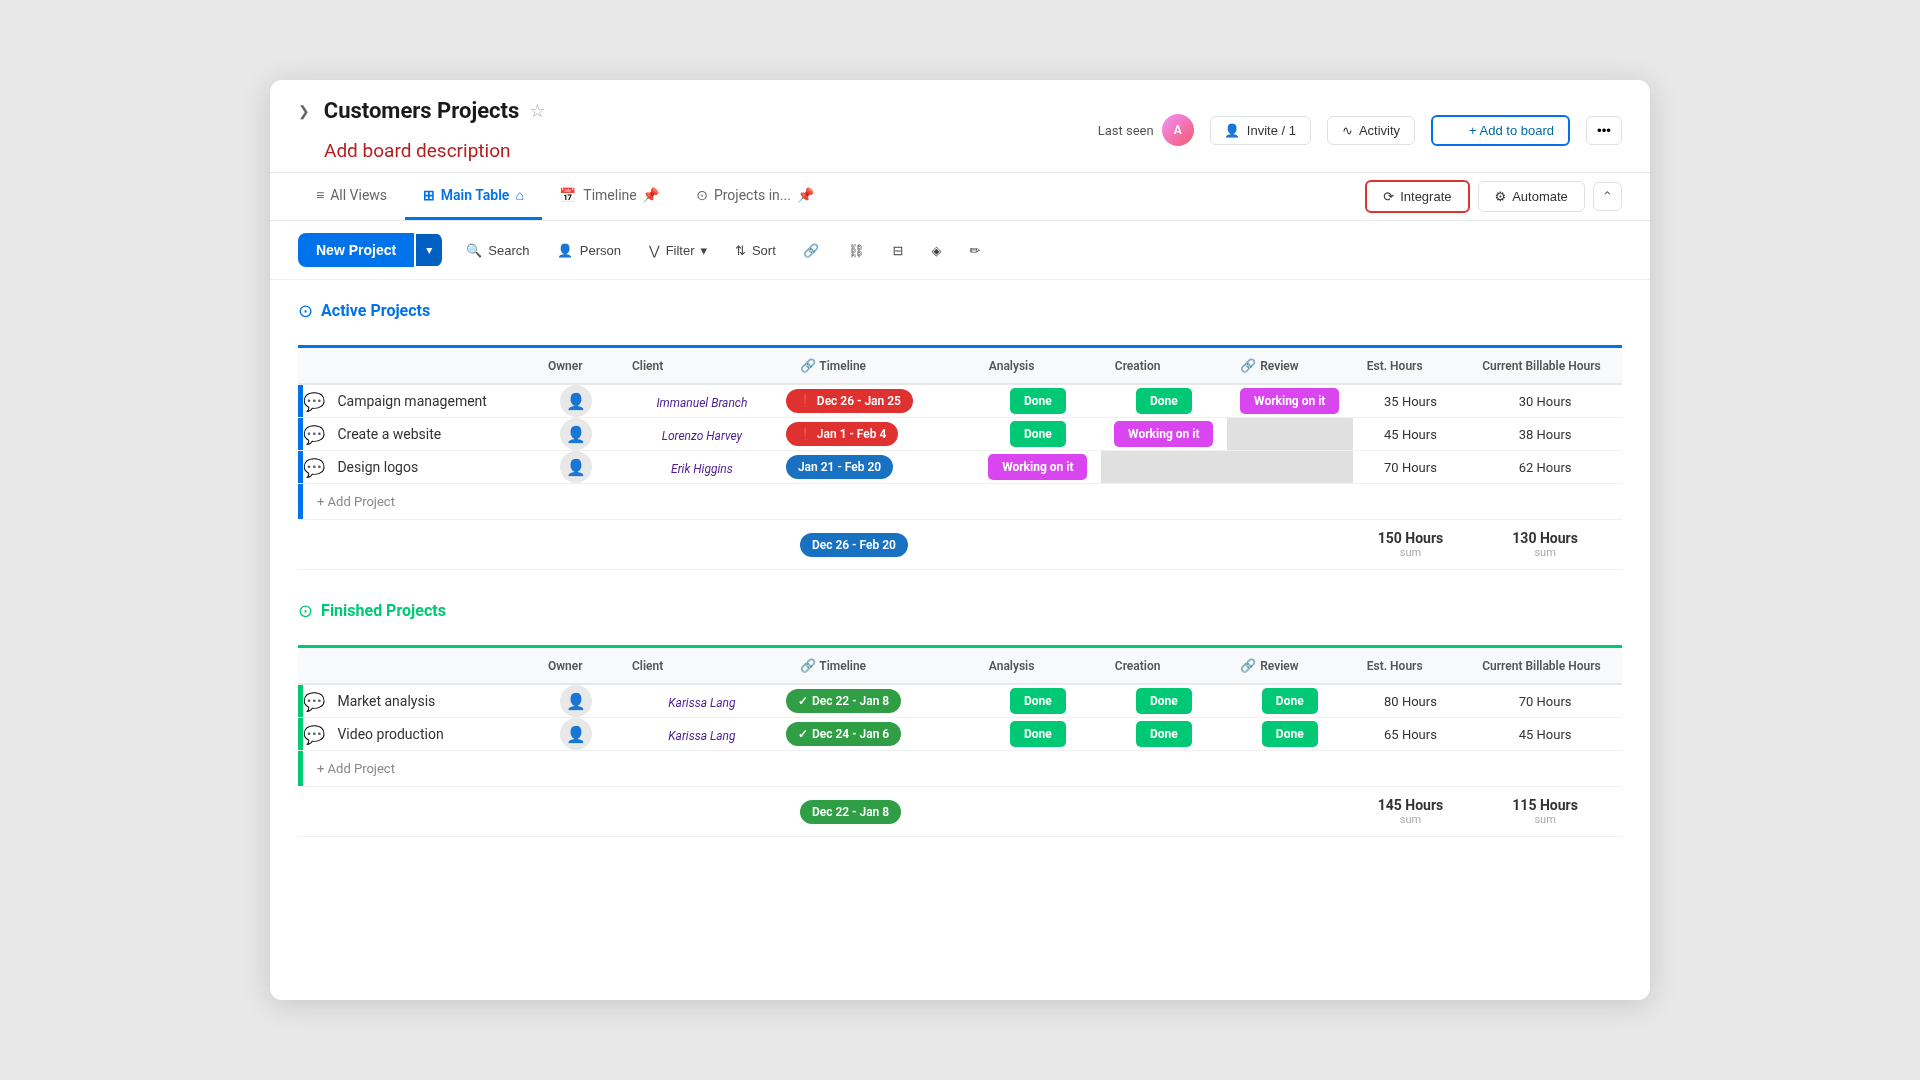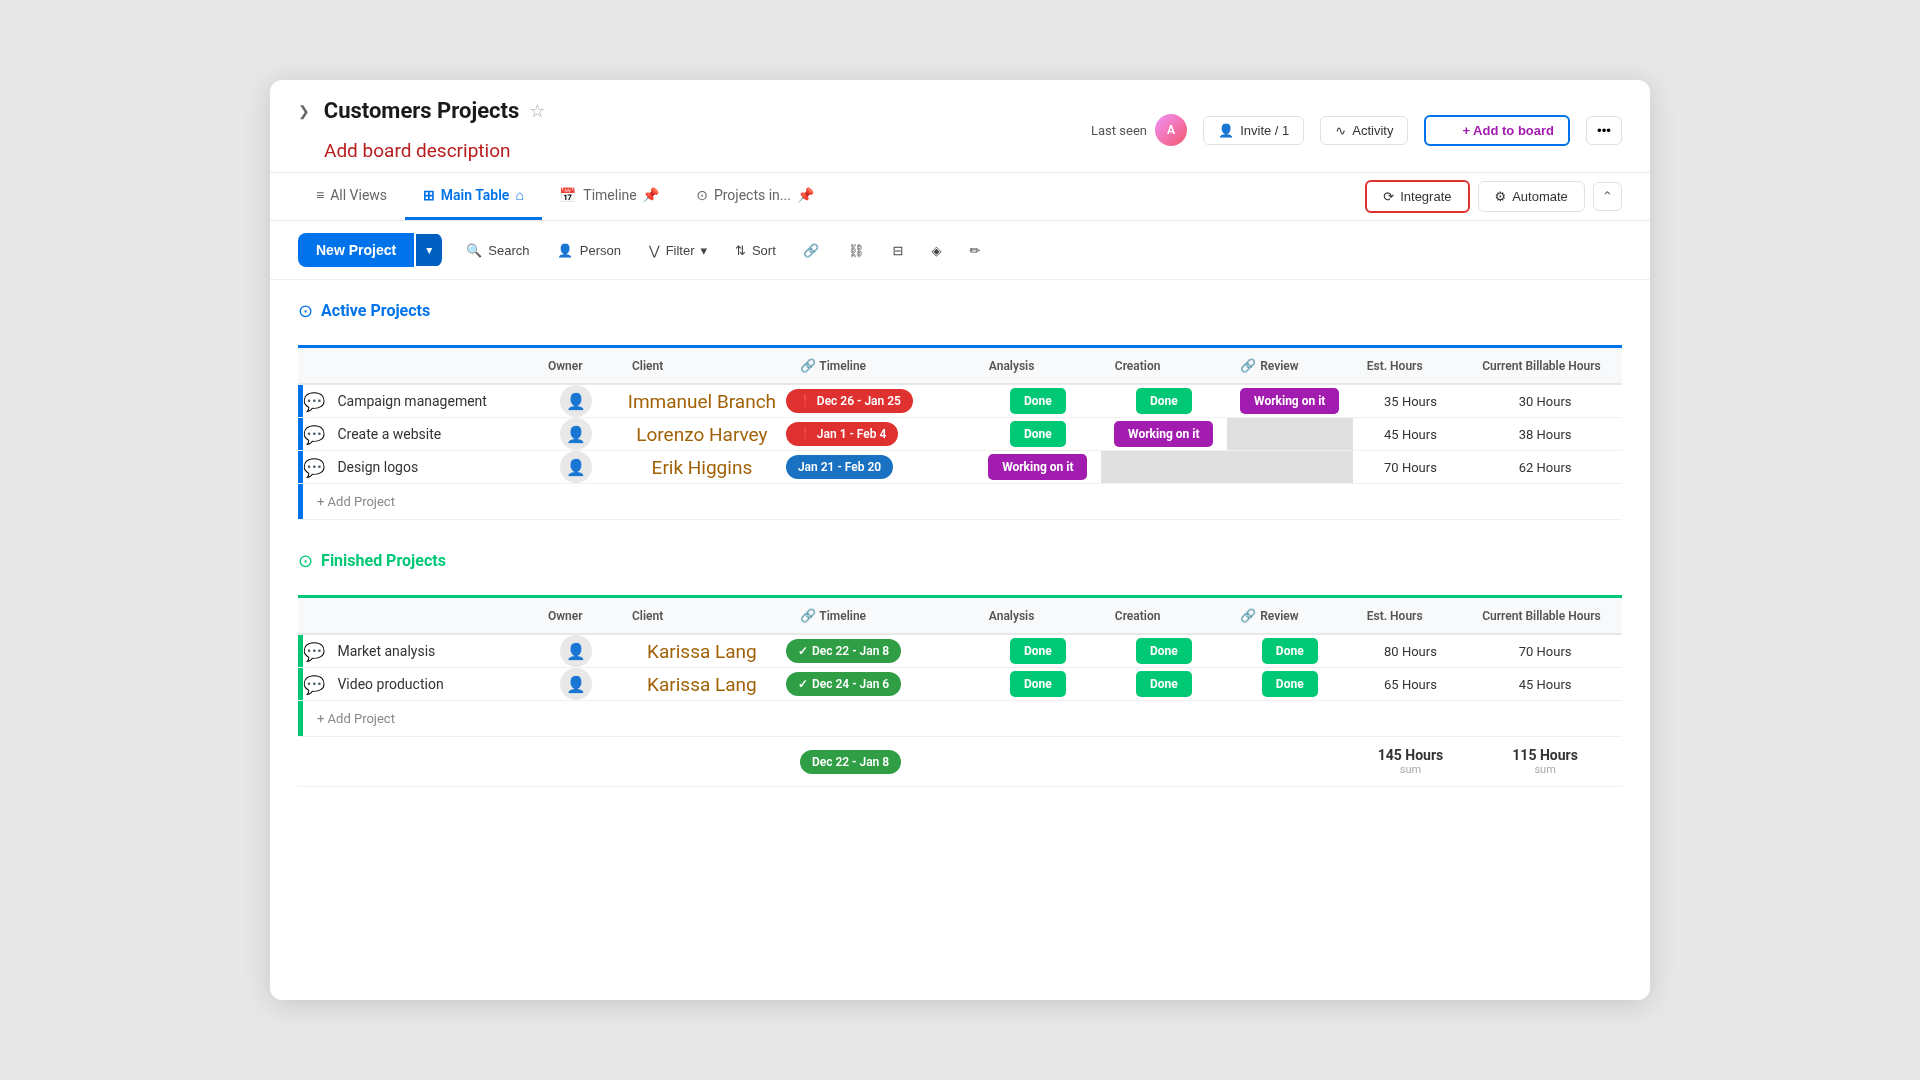--- a/index.html
+++ b/index.html
@@ -91,22 +91,22 @@
       padding: 6px 14px;
       border: 1px solid #e0e0e0;
       border-radius: 6px;
       background: white;
       cursor: pointer;
       font-size: 13px;
       color: #333;
     }
     .add-to-board-btn {
       border: 2px solid #0073ea;
-      color: #a21caf;
-      font-weight: 700;
+      color: #0369a1;
+      font-weight: 400;
       padding-left: 36px;
     }
     .more-btn {
       border: 1px solid #e0e0e0;
       border-radius: 6px;
       padding: 6px 10px;
       cursor: pointer;
       background: white;
     }
     
@@ -288,23 +288,24 @@
       height: 32px;
       border-radius: 50%;
       background: #e8e8e8;
       display: inline-flex;
       align-items: center;
       justify-content: center;
       color: #aaa;
       font-size: 16px;
     }
     .client-name {
-      font-size: 19px;
-      color: #a16207;
+      font-size: 12px;
+      color: #4c1d95;
       white-space: nowrap;
+      font-style: italic;
     }
     .timeline-cell {
       padding: 8px 10px;
       min-width: 180px;
     }
     .timeline-badge {
       display: inline-flex;
       align-items: center;
       gap: 4px;
       padding: 5px 12px;
@@ -325,21 +326,21 @@
     .status-badge {
       display: inline-block;
       padding: 6px 14px;
       border-radius: 5px;
       font-size: 12px;
       font-weight: 700;
       color: white;
       white-space: nowrap;
     }
     .status-done { background: #00c875; }
-    .status-working { background: #a21caf; }
+    .status-working { background: #d946ef; }
     .status-empty { background: #e0e0e0; width: 100%; height: 32px; display: block; }
     .hours-cell {
       padding: 10px 14px;
       font-size: 13px;
       color: #333;
       text-align: center;
       white-space: nowrap;
       min-width: 110px;
     }
     .comment-icon {
@@ -632,20 +633,38 @@
             </td>
             <td class="hours-cell">70 Hours</td>
             <td class="hours-cell">62 Hours</td>
           </tr>
 
           <tr class="add-project-row">
             <td style="width:5px; padding:0; background:#0073ea;"></td>
             <td colspan="9">+ Add Project</td>
           </tr>
 
+          <tr class="timeline-summary-row">
+            <td colspan="4"></td>
+            <td class="timeline-cell">
+              <span class="timeline-badge timeline-blue">
+                <span>Dec 26 - Feb 20</span>
+              </span>
+            </td>
+            <td colspan="2"></td>
+            <td></td>
+            <td class="hours-cell">
+              <span class="sum-value">150 Hours</span>
+              <span class="sum-label">sum</span>
+            </td>
+            <td class="hours-cell">
+              <span class="sum-value">130 Hours</span>
+              <span class="sum-label">sum</span>
+            </td>
+          </tr>
         </tbody>
       </table>
     </div>
 
     <div class="group-section finished-group">
       <div class="group-header">
         <span class="group-collapse-icon">⊙</span>
         <span class="group-title">Finished Projects</span>
       </div>
       <table class="project-table border-top-green">

